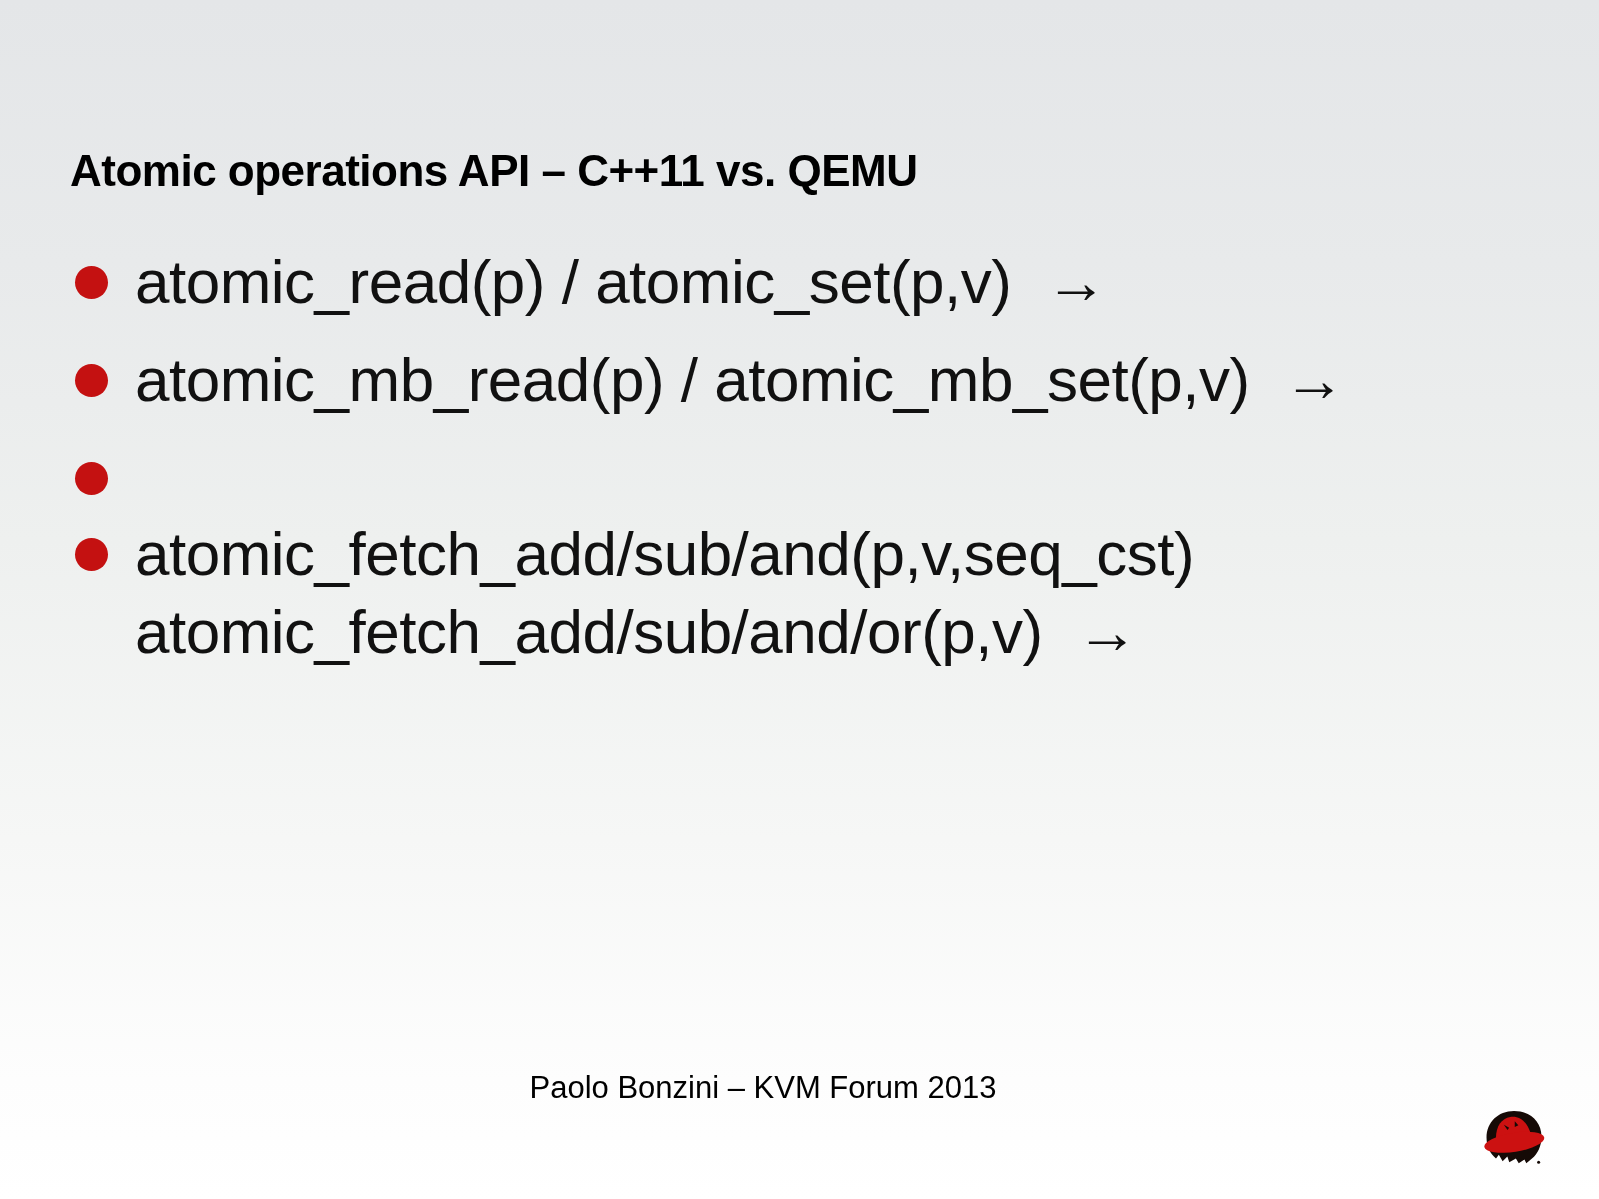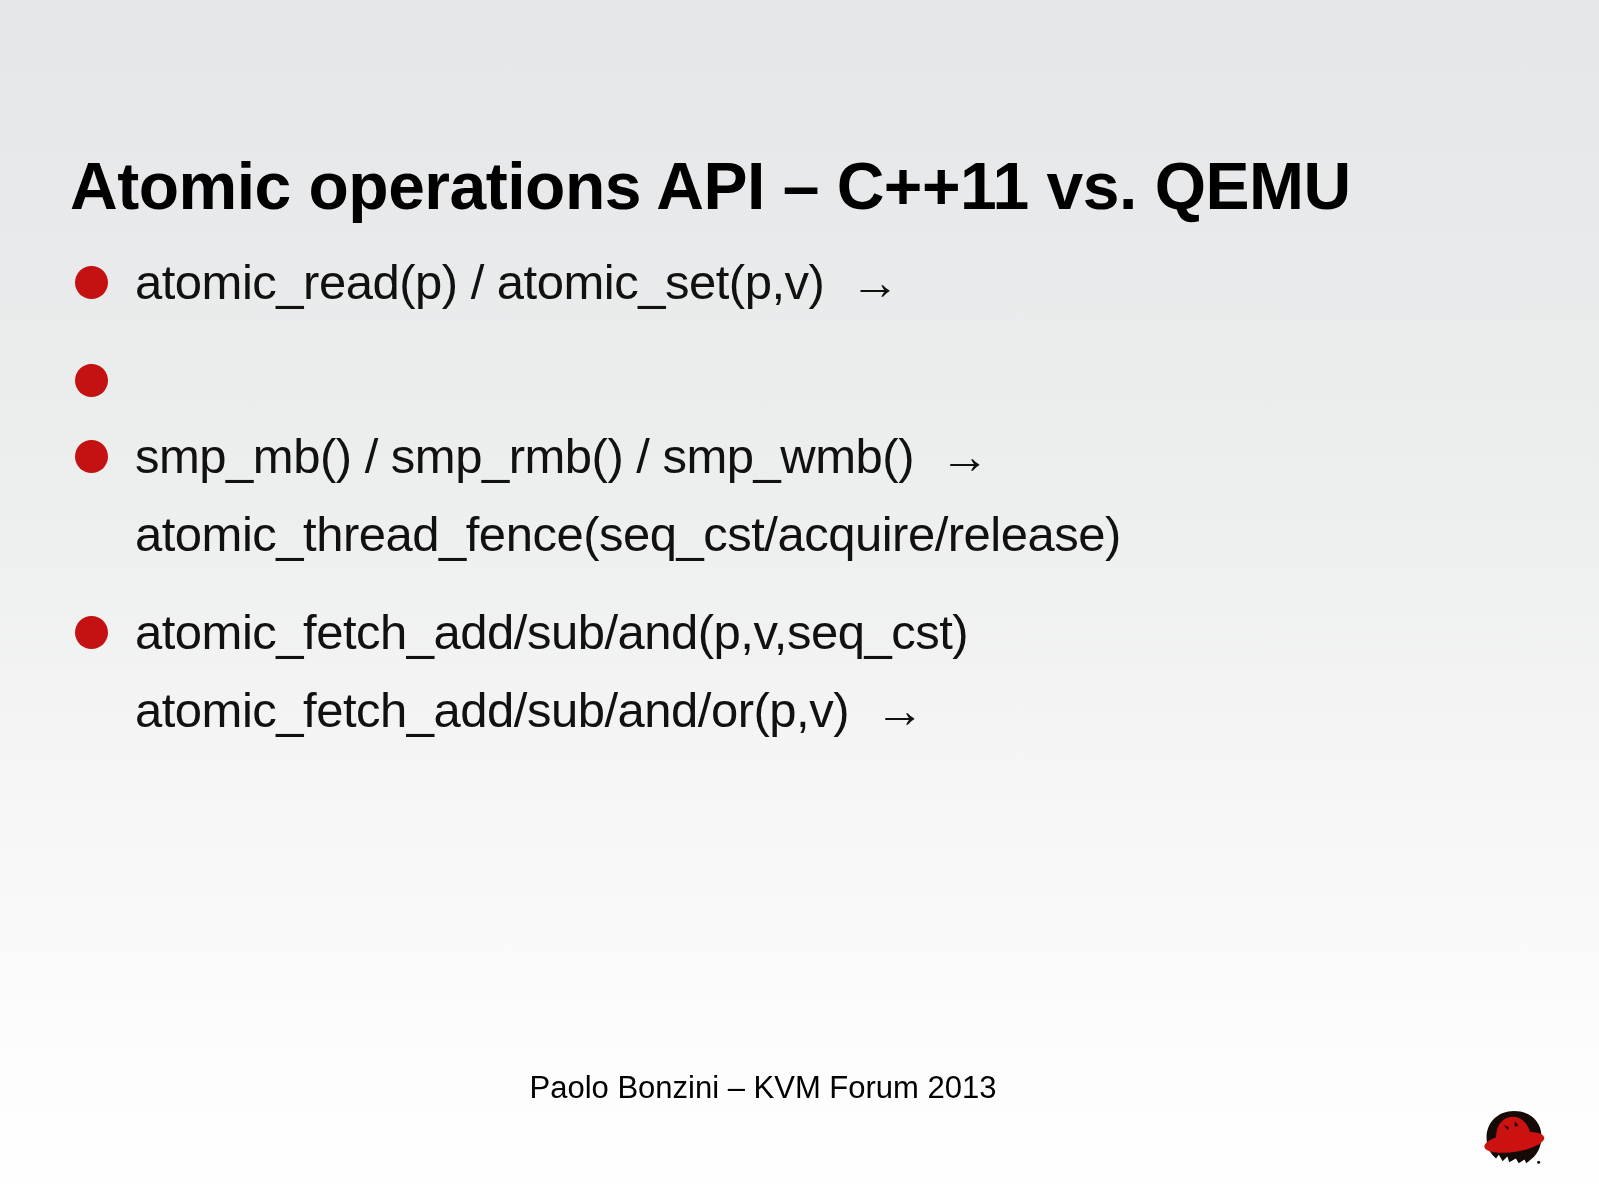--- a/index.html
+++ b/index.html
@@ -6,34 +6,34 @@
   .slide{
     position:relative;
     width:1599px;height:1199px;
     overflow:hidden;
     background:linear-gradient(180deg,#e4e6e8 0%,#e8eaeb 22%,#eef0ef 45%,#f6f7f6 70%,#fdfdfd 90%,#ffffff 100%);
     font-family:"Liberation Sans",sans-serif;
     color:#111;
   }
   .title{
     position:absolute;left:70px;top:102px;
-    font-size:66px;line-height:80px;font-weight:bold;
+    font-size:44px;line-height:80px;font-weight:bold;
     color:var(--title-color,#000);
     white-space:nowrap;letter-spacing:-0.5px;
   }
   .bullets{position:absolute;left:75px;top:243px;right:4px;}
   .bullet-item{display:flex;align-items:flex-start;margin-bottom:20px;}
   .dot{
     width:33px;height:33px;border-radius:50%;
     background:var(--bullet-color,#c41111);
     margin-top:23px;flex:none;
   }
   .bullet-text{
     margin-left:27px;
-    font-size:49px;line-height:78px;
+    font-size:62px;line-height:78px;
     color:#111;
     white-space:nowrap;
     letter-spacing:-0.5px;
   }
   .bullet-text .line{display:block;}
   .footer{
     position:absolute;left:0;top:1072px;width:1526px;
     text-align:center;
     font-size:31px;line-height:32px;font-weight:400;
     color:#000;
@@ -54,29 +54,26 @@
     <div class="bullet-item">
       <span class="dot"></span>
       <div class="bullet-text">
         <span class="line">atomic_read(p) / atomic_set(p,v) &nbsp;→</span>
       </div>
     </div>
 
     <div class="bullet-item">
       <span class="dot"></span>
       <div class="bullet-text">
+        <span class="line">atomic_mb_read(p) / atomic_mb_set(p,v) &nbsp;→</span>
       </div>
     </div>
 
     <div class="bullet-item">
       <span class="dot"></span>
-      <div class="bullet-text">
-        <span class="line">smp_mb() / smp_rmb() / smp_wmb() &nbsp;→</span>
-        <span class="line">atomic_thread_fence(seq_cst/acquire/release)</span>
-      </div>
     </div>
 
     <div class="bullet-item">
       <span class="dot"></span>
       <div class="bullet-text">
         <span class="line">atomic_fetch_add/sub/and(p,v,seq_cst)</span>
         <span class="line">atomic_fetch_add/sub/and/or(p,v) &nbsp;→</span>
       </div>
     </div>
 

